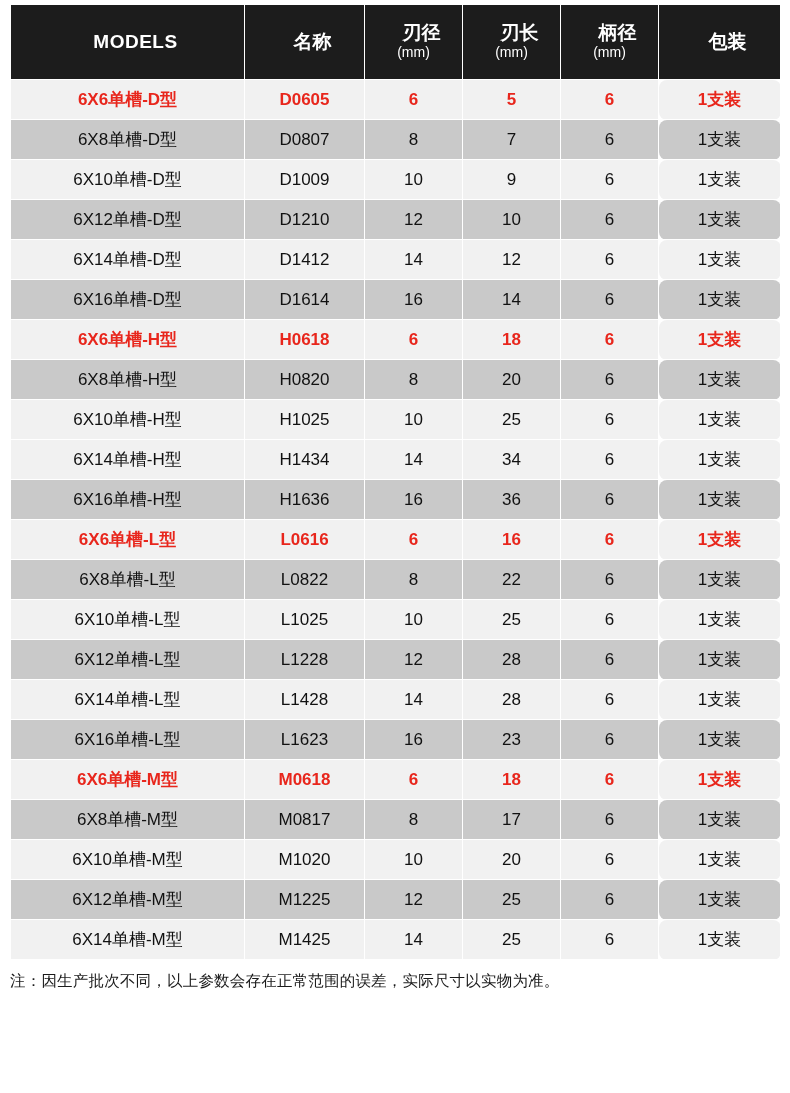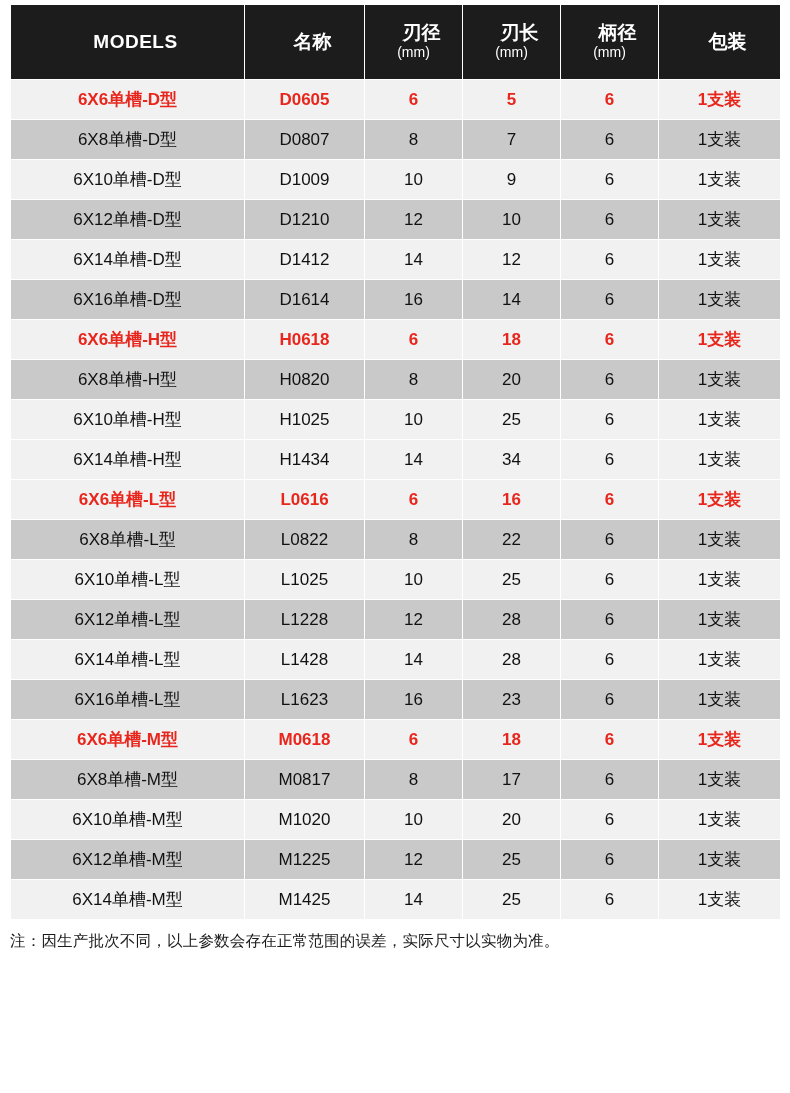--- a/index.html
+++ b/index.html
@@ -72,21 +72,21 @@
     line-height: 1.25;
   }
   tbody tr { height: 40px; }
   tbody tr.light td { background: #f1f1f1; }
   tbody tr.dark td  { background: #c9c9c9; }
   tbody td { color: #111111; }
   tbody tr.accent td { color: #e8261c; font-weight: bold; }
   td.model { font-size: 17px; }
   td.name  { font-size: 17px; }
   td.num   { font-size: 17px; }
-  td.pack  { font-size: 16px; }
+  td.pack  { font-size: 16px; border-radius: 8px; }
   .note {
     width: 770px;
     margin-top: 11px;
     font-size: 15.5px;
     color: #1a1a1a;
     text-align: left;
     letter-spacing: 0.2px;
   }
 </style>
 </head>
@@ -204,20 +204,28 @@
           <td class="pack">1支装</td>
         </tr>
         <tr class="light">
           <td class="model">6X14单槽-H型</td>
           <td class="name">H1434</td>
           <td class="num">14</td>
           <td class="num">34</td>
           <td class="num">6</td>
           <td class="pack">1支装</td>
         </tr>
+        <tr class="dark">
+          <td class="model">6X16单槽-H型</td>
+          <td class="name">H1636</td>
+          <td class="num">16</td>
+          <td class="num">36</td>
+          <td class="num">6</td>
+          <td class="pack">1支装</td>
+        </tr>
         <tr class="light accent">
           <td class="model">6X6单槽-L型</td>
           <td class="name">L0616</td>
           <td class="num">6</td>
           <td class="num">16</td>
           <td class="num">6</td>
           <td class="pack">1支装</td>
         </tr>
         <tr class="dark">
           <td class="model">6X8单槽-L型</td>

